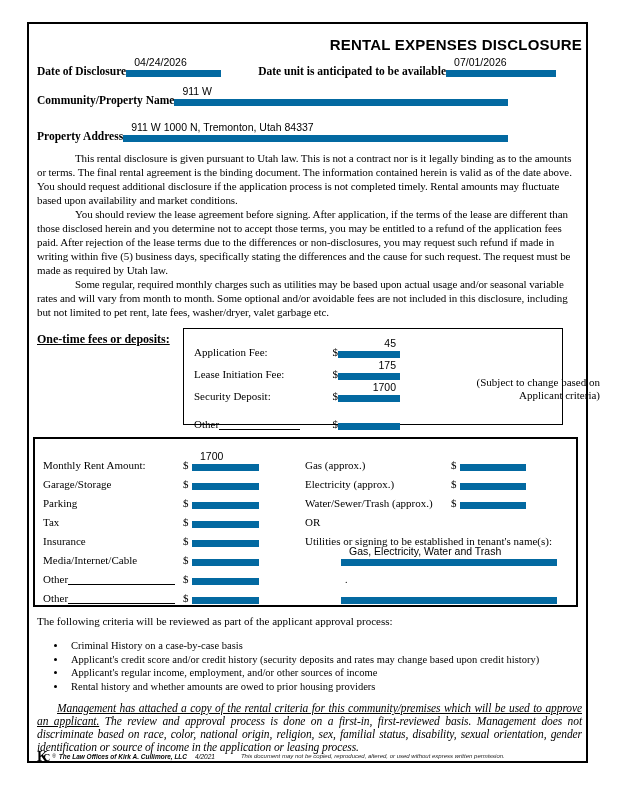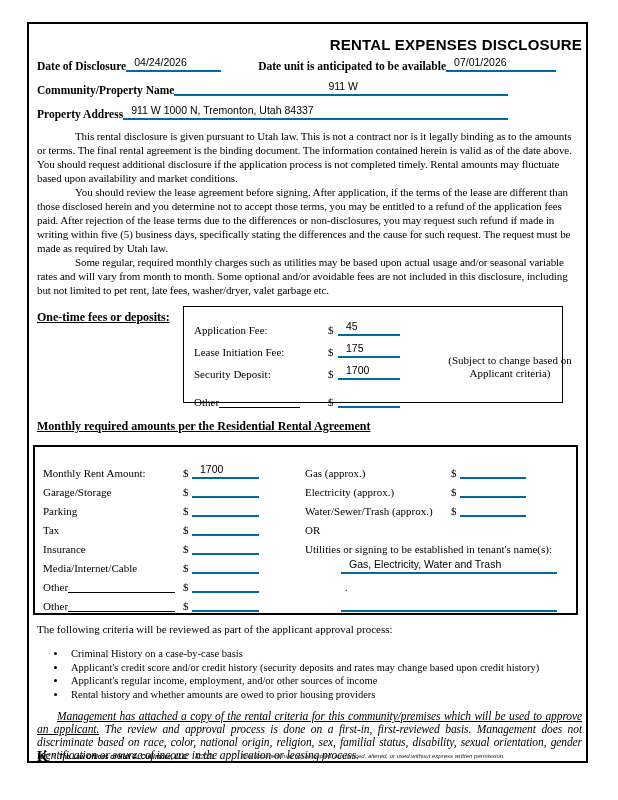--- a/index.html
+++ b/index.html
@@ -14,48 +14,48 @@
   .content{position:absolute;left:37px;top:30px;width:545px;}
 
   .doc-title{
     text-align:right;font-family:"Liberation Sans",sans-serif;
     font-weight:bold;font-size:15px;letter-spacing:0.2px;margin-top:6px;
   }
 
   .hrow{display:flex;align-items:flex-end;margin-top:4px;font-size:11.5px;}
   .hrow .lbl{font-weight:bold;white-space:nowrap;}
   .fl{
-    display:inline-block;border-bottom:2px solid #0369a1;
+    display:inline-block;border-bottom:7px solid #0369a1;
     padding:0 4px 1px 8px;box-sizing:border-box;vertical-align:baseline;
   }
   .fl .v{
     font-family:"Liberation Sans",sans-serif;font-size:10.5px;
     white-space:nowrap;position:relative;top:-1px;
   }
   .sp{display:inline-block;}
 
   .para{margin:0;font-size:11px;line-height:14px;text-indent:38px;letter-spacing:-0.1px;}
   .paras{margin-top:9px;}
 
   .sec-heading{font-weight:bold;font-size:12px;text-decoration:underline;}
 
   
   .onetime{position:relative;margin-top:9px;height:98px;}
   .onetime .sec-heading{position:absolute;left:0;top:4px;}
   .otbox{
     position:absolute;left:146px;top:0;width:380px;height:97px;
     border:1.5px solid #000;box-sizing:border-box;padding:7px 10px 0 10px;
   }
-  .otrow{display:flex;align-items:flex-end;height:22px;font-size:11px;}
+  .otrow{display:flex;align-items:flex-end;height:22px;font-size:11px;text-align:right;}
   .otrow .olbl{width:134px;display:flex;align-items:flex-end;}
   .otrow .cur{width:10px;}
   .otrow .fl{width:62px;}
   .otnote{
-    position:absolute;left:252px;top:47px;width:148px;
-    font-size:11px;line-height:13px;text-align:center;
+    position:absolute;left:268px;top:47px;width:148px;
+    font-size:11px;line-height:13px;text-align:right;
   }
   .other-line{flex:1;margin-right:28px;border-bottom:1px solid #000;height:12px;}
 
   
   .monthly-heading{margin-top:15px;}
   .mbox{
     position:relative;margin-top:11px;margin-left:-4px;width:545px;height:170px;
     border:2px solid #000;box-sizing:border-box;padding:13px 0 0 8px;
   }
   .mrow{display:flex;align-items:flex-end;height:19px;font-size:11px;}
@@ -110,26 +110,26 @@
   <div class="hrow">
     <span class="lbl">Date of Disclosure</span>
     <span class="fl" style="width:95px;"><span class="v">04/24/2026</span></span>
     <span class="sp" style="width:37px;"></span>
     <span class="lbl">Date unit is anticipated to be available</span>
     <span class="fl" style="width:110px;"><span class="v">07/01/2026</span></span>
   </div>
 
   <div class="hrow" style="margin-top:9px;">
     <span class="lbl">Community/Property Name</span>
-    <span class="fl" style="flex:1;margin-right:74px;text-align:center;"><span class="v">911 W</span></span>
+    <span class="fl" style="flex:1;margin-right:74px;"><span class="v">911 W</span></span>
   </div>
 
   <div class="hrow" style="margin-top:9px;">
     <span class="lbl">Property Address</span>
-    <span class="fl" style="flex:1;margin-right:74px;"><span class="v">911 W 1000 N, Tremonton, Utah 84337</span></span>
+    <span class="fl" style="flex:1;margin-right:74px;margin-top:7px;"><span class="v">911 W 1000 N, Tremonton, Utah 84337</span></span>
   </div>
 
   <div class="paras">
     <p class="para">This rental disclosure is given pursuant to Utah law. This is not a contract nor is it legally binding as to the amounts or terms. The final rental agreement is the binding document. The information contained herein is valid as of the date above. You should request additional disclosure if the application process is not completed timely. Rental amounts may fluctuate based upon availability and market conditions.</p>
     <p class="para">You should review the lease agreement before signing. After application, if the terms of the lease are different than those disclosed herein and you determine not to accept those terms, you may be entitled to a refund of the application fees paid. After rejection of the lease terms due to the differences or non-disclosures, you may request such refund if made in writing within five (5) business days, specifically stating the differences and the cause for such request.  The request must be made as required by Utah law.</p>
     <p class="para">Some regular, required monthly charges such as utilities may be based upon actual usage and/or seasonal variable rates and will vary from month to month. Some optional and/or avoidable fees are not included in this disclosure, including but not limited to pet rent, late fees, washer/dryer, valet garbage etc.</p>
   </div>
 
   <div class="onetime">
     <span class="sec-heading">One-time fees or deposits:</span>
@@ -154,21 +154,20 @@
           <span>Other</span>
           <span class="other-line"></span>
         </span>
         <span class="cur">$</span>
         <span class="fl"><span class="v"></span></span>
       </div>
       <div class="otnote">(Subject to change based on Applicant criteria)</div>
     </div>
   </div>
 
-  <div class="sec-heading monthly-heading">Monthly required amounts per the Residential Rental Agreement</div>
 
   <div class="mbox">
     <div class="mleft">
       <div class="mrow">
         <span class="mlbl">Monthly Rent Amount:</span>
         <span class="cur">$</span>
         <span class="fl"><span class="v">1700</span></span>
       </div>
       <div class="mrow">
         <span class="mlbl">Garage/Storage</span>

